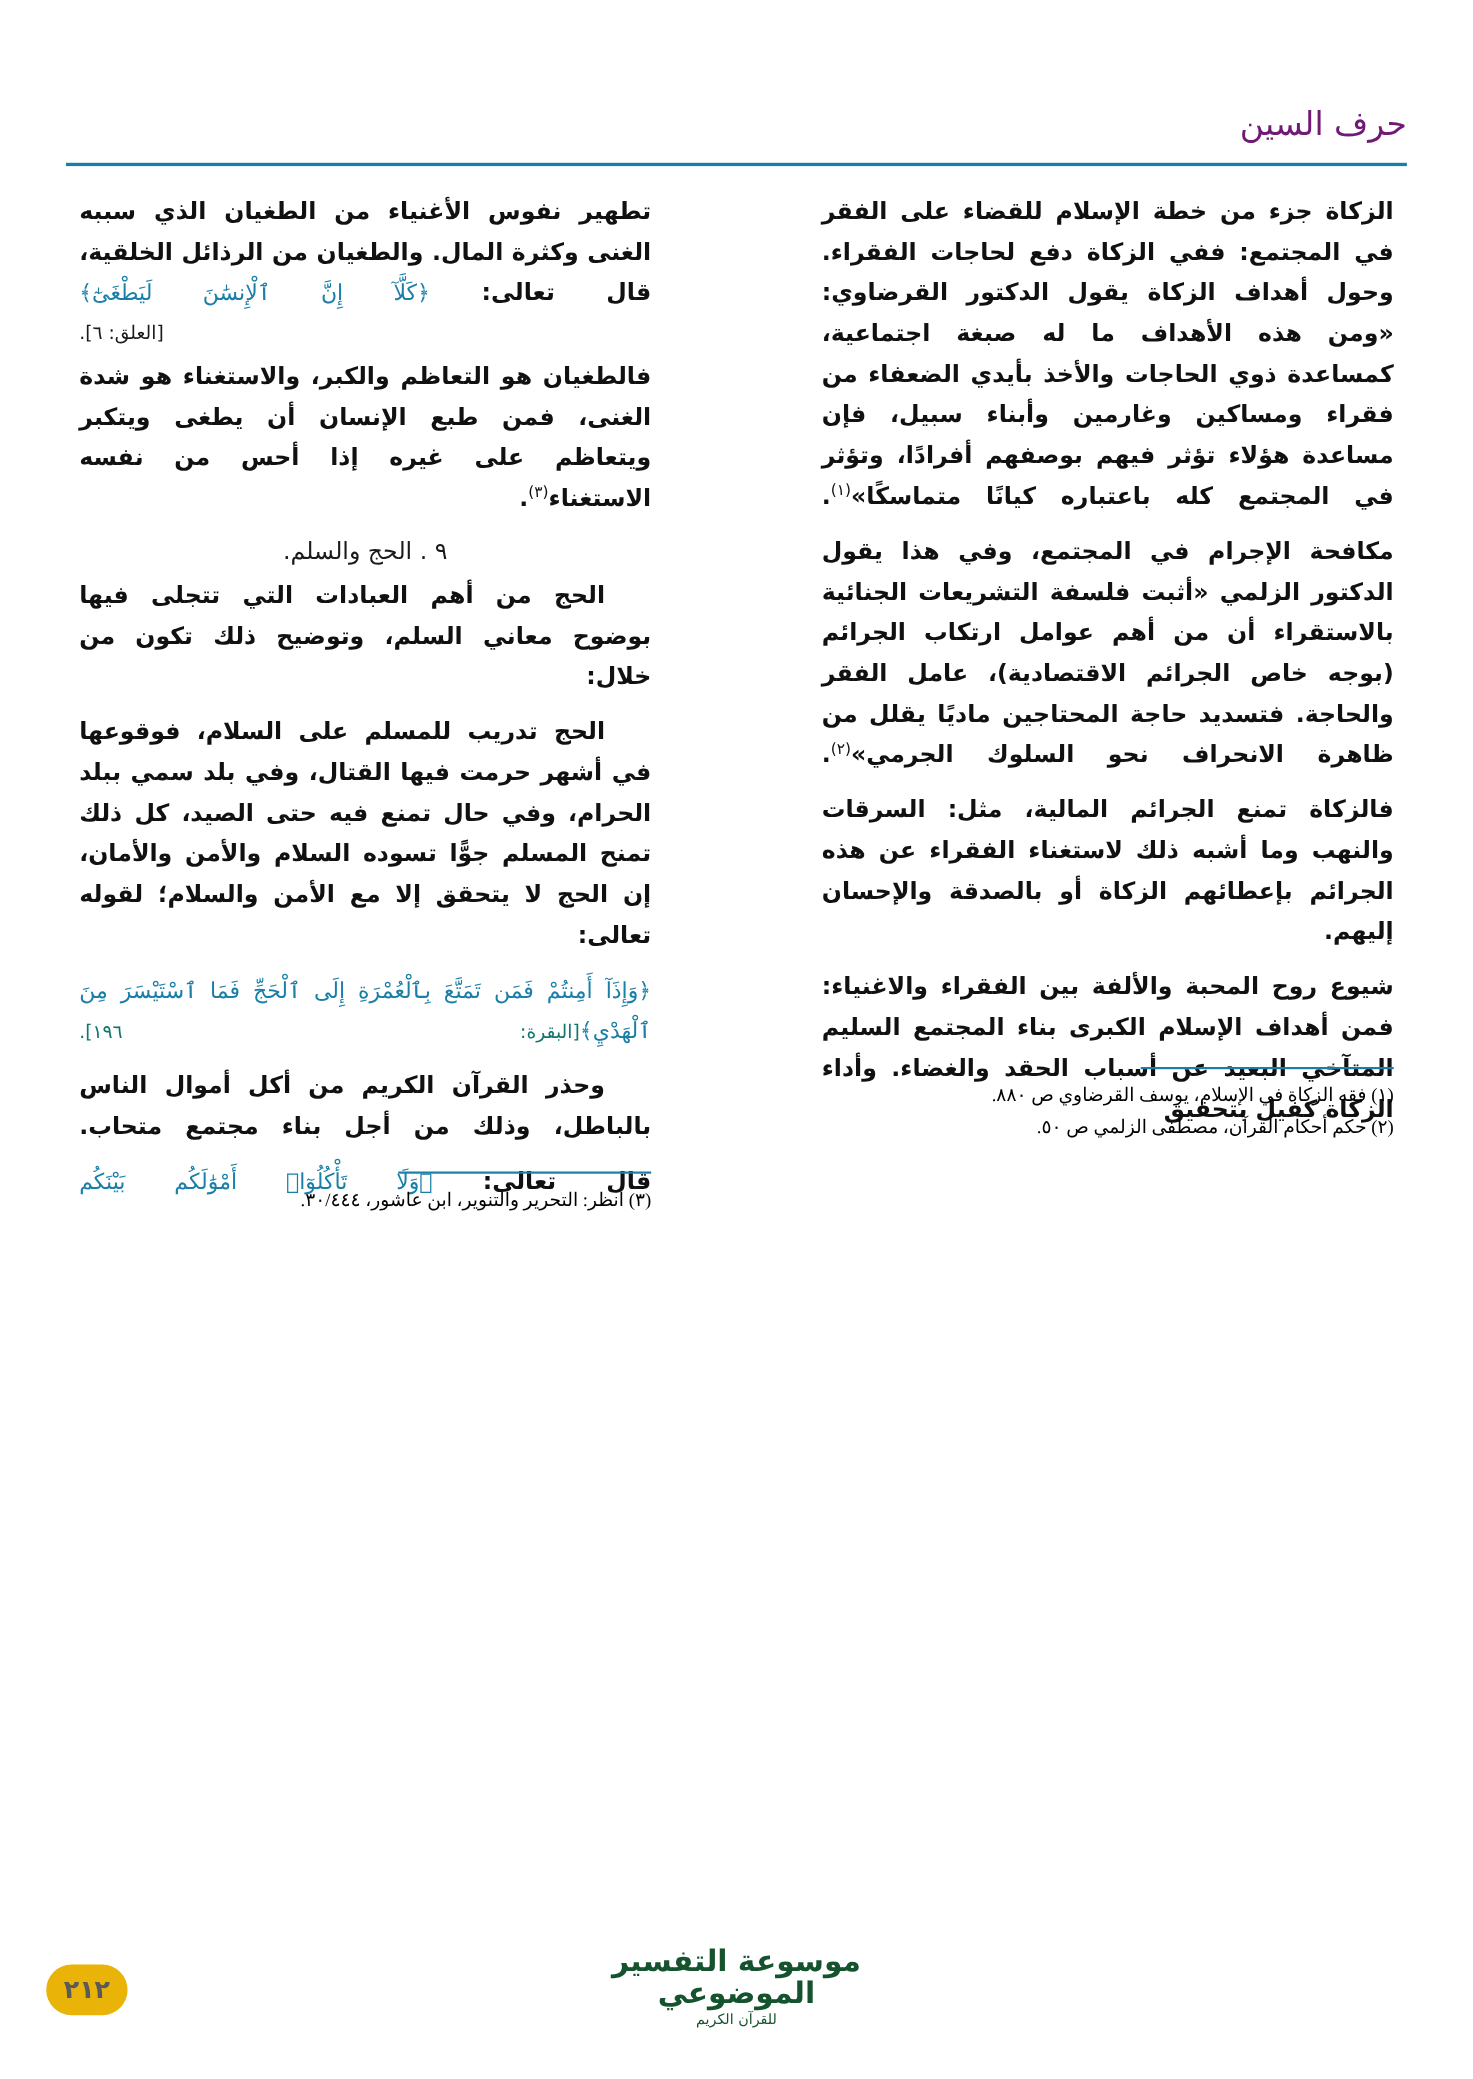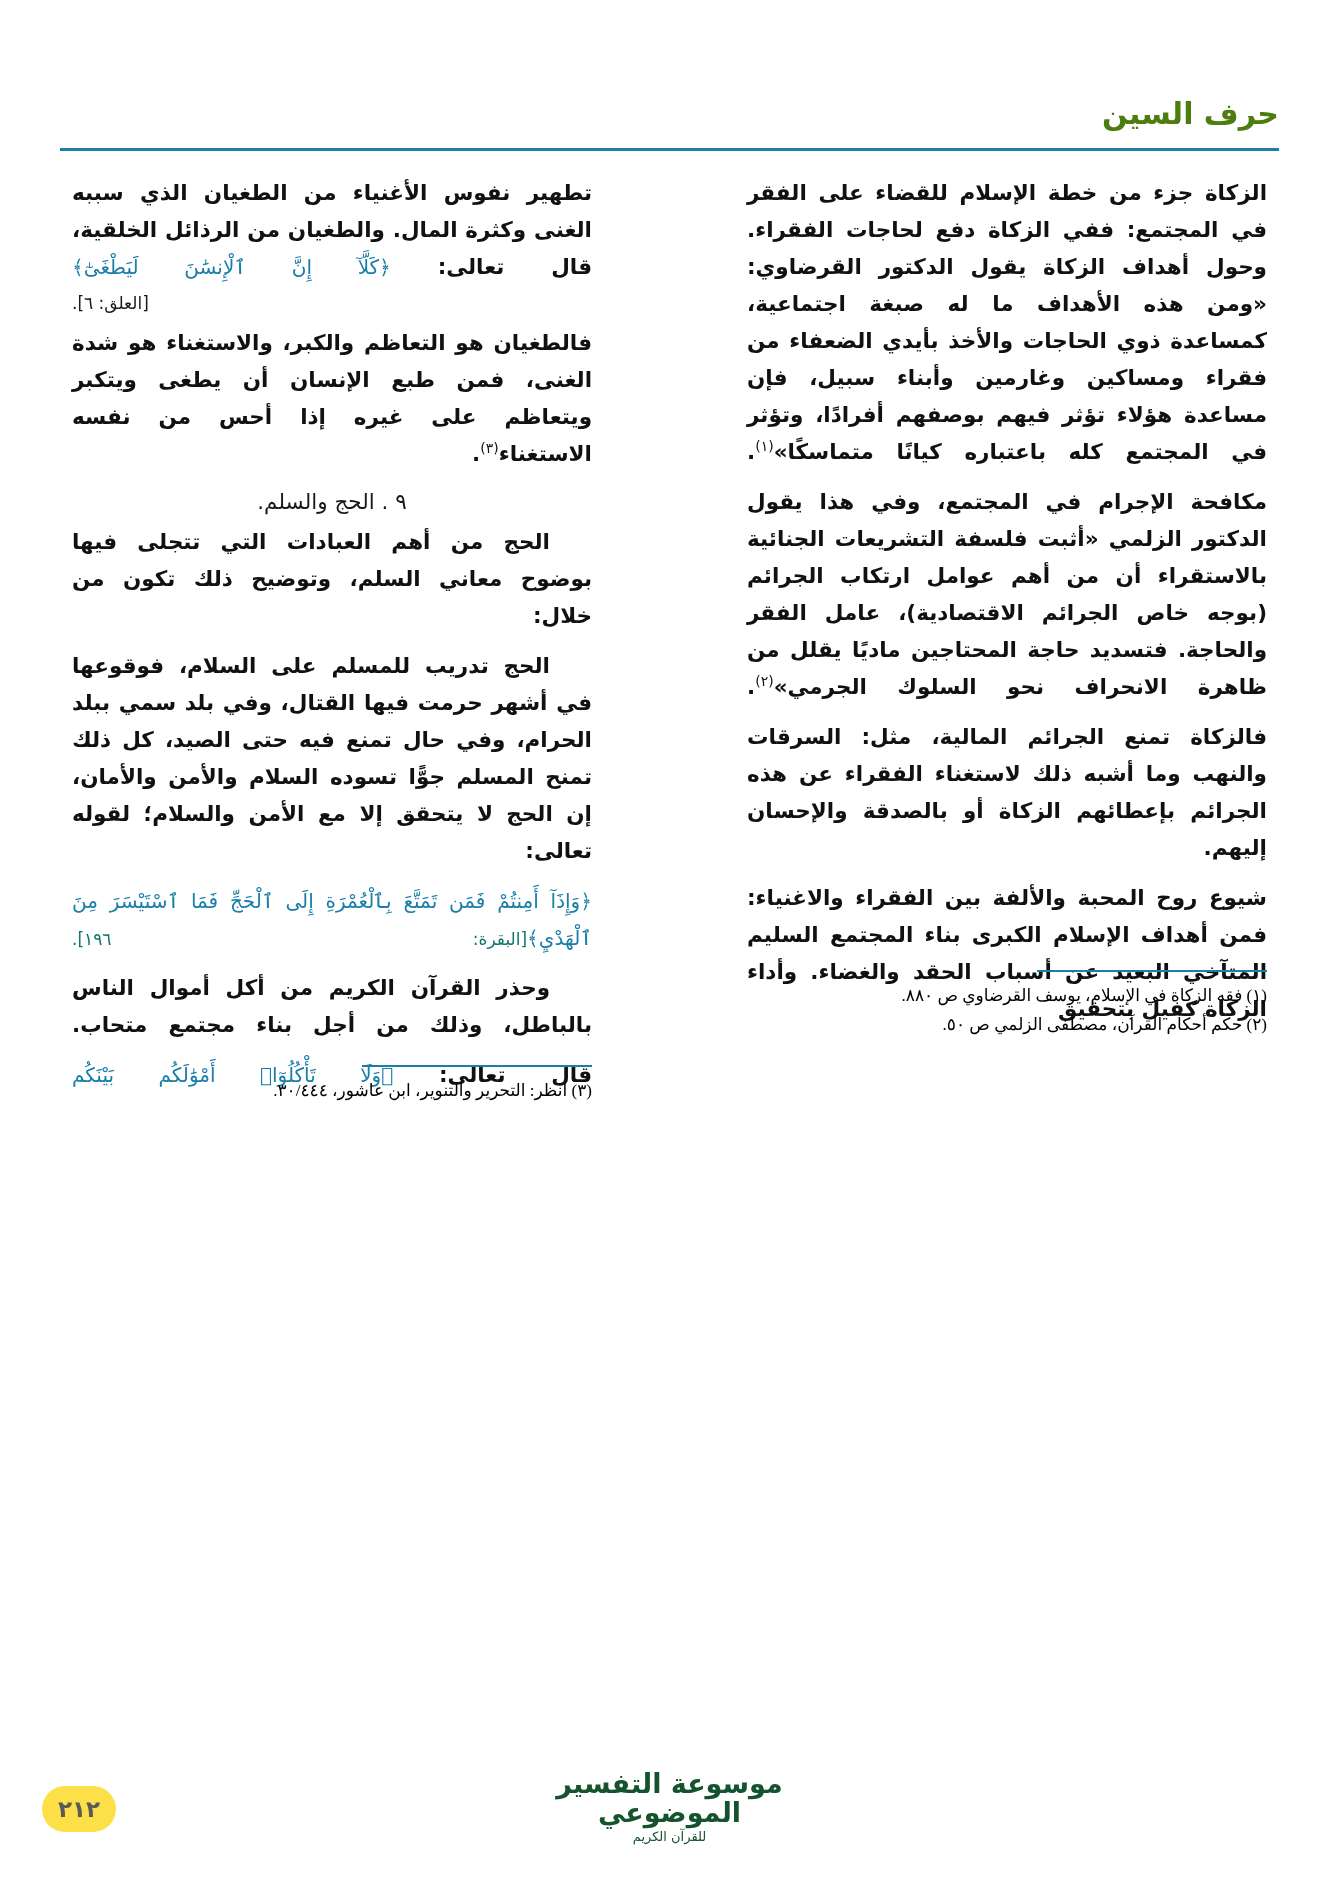--- a/index.html
+++ b/index.html
@@ -27,22 +27,22 @@
     top: 96px;
     left: 60px;
     right: 60px;
     height: 64px;
   }
   .header-title {
     position: absolute;
     right: 0;
     top: 0;
     font-size: 30px;
-    font-weight: bold;
-    color: #4d7c0f;
+    font-weight: normal;
+    color: #701a75;
     letter-spacing: -1px;
     direction: rtl;
   }
   .header-rule {
     position: absolute;
     left: 0;
     right: 0;
     top: 52px;
     height: 3px;
     background: #1a7fa8;
@@ -163,21 +163,21 @@
     direction: rtl;
     letter-spacing: 0px;
     margin-top: 2px;
   }
   .page-num {
     position: absolute;
     left: 42px;
     bottom: 16px;
     width: 74px;
     height: 46px;
-    background: #fde047;
+    background: #eab308;
     border-radius: 23px;
     color: #5a5a5a;
     font-size: 23px;
     display: flex;
     align-items: center;
     justify-content: center;
     direction: rtl;
     font-weight: bold;
   }
 </style>

